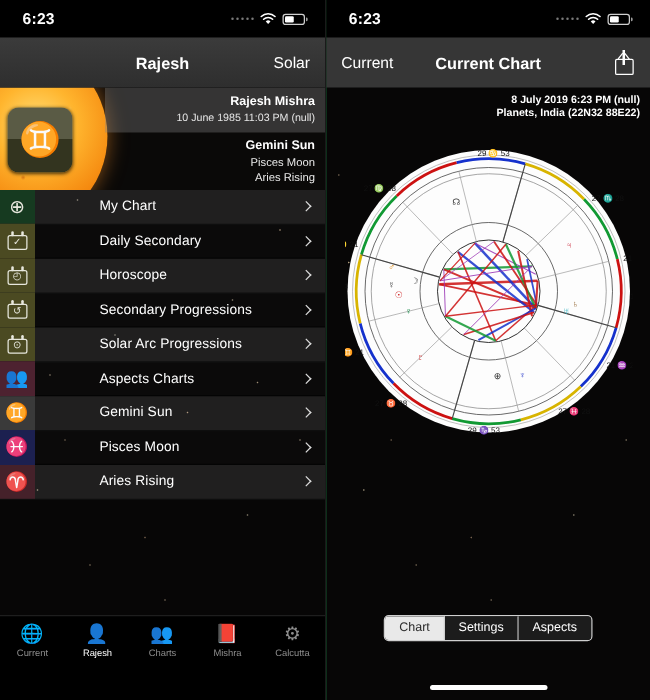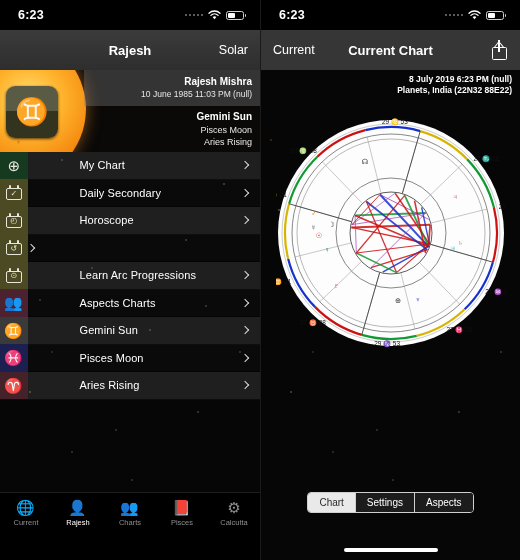--- a/index.html
+++ b/index.html
@@ -267,32 +267,33 @@
         </div>
         <div class="mrow">
           <div class="mico" style="background: rgb(75, 74, 34);">
             <span class="cal-ico">
               <span class="tab-l"></span>
               <span class="tab-r"></span>
               <span class="body"></span>
               <span class="gl">↺</span>
             </span>
           </div>
+          <div class="mlabel">Secondary Progressions</div>
           <div class="chev"></div>
         </div>
         <div class="mrow">
           <div class="mico" style="background: rgb(75, 74, 34);">
             <span class="cal-ico">
               <span class="tab-l"></span>
               <span class="tab-r"></span>
               <span class="body"></span>
               <span class="gl">⊙</span>
             </span>
           </div>
-          <div class="mlabel">Learn Arc Progressions</div>
+          <div class="mlabel">Solar Arc Progressions</div>
           <div class="chev"></div>
         </div>
         <div class="mrow">
           <div class="mico" style="background: rgb(77, 34, 48);">👥</div>
           <div class="mlabel">Aspects Charts</div>
           <div class="chev"></div>
         </div>
         <div class="mrow">
           <div class="mico" style="background: rgb(58, 58, 58);">♊</div>
           <div class="mlabel">Gemini Sun</div>
@@ -318,21 +319,21 @@
         <div class="tab active">
           <span class="ti">👤</span>
           <span class="tl">Rajesh</span>
         </div>
         <div class="tab">
           <span class="ti">👥</span>
           <span class="tl">Charts</span>
         </div>
         <div class="tab">
           <span class="ti">📕</span>
-          <span class="tl">Pisces</span>
+          <span class="tl">Mishra</span>
         </div>
         <div class="tab">
           <span class="ti">⚙</span>
           <span class="tl">Calcutta</span>
         </div>
       </div>
     <div class="home-ind"></div>
   </div>
 
   <div class="panel right">

